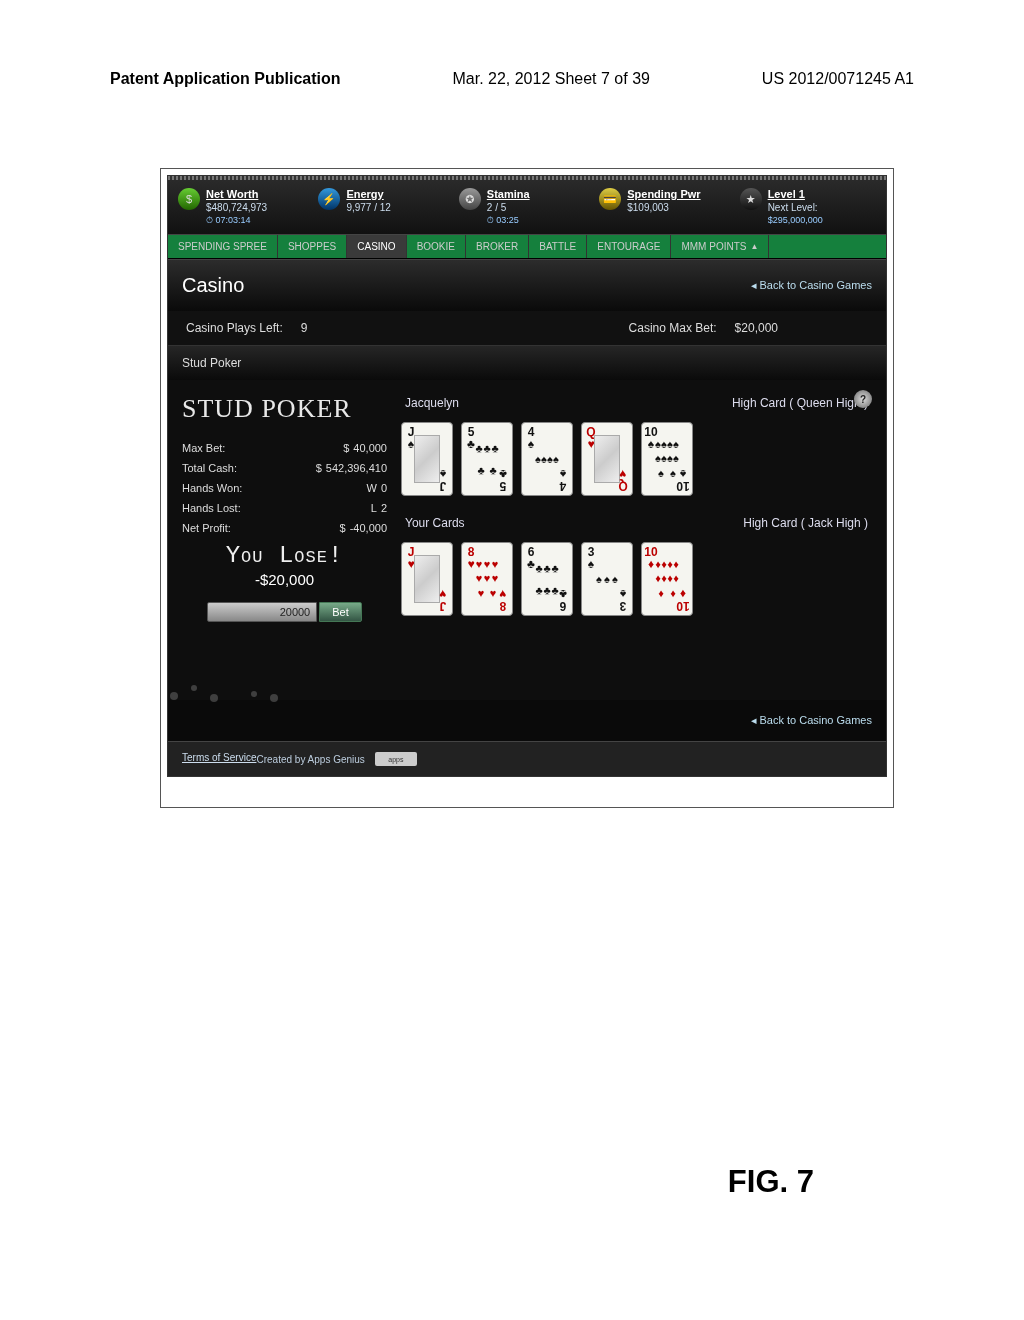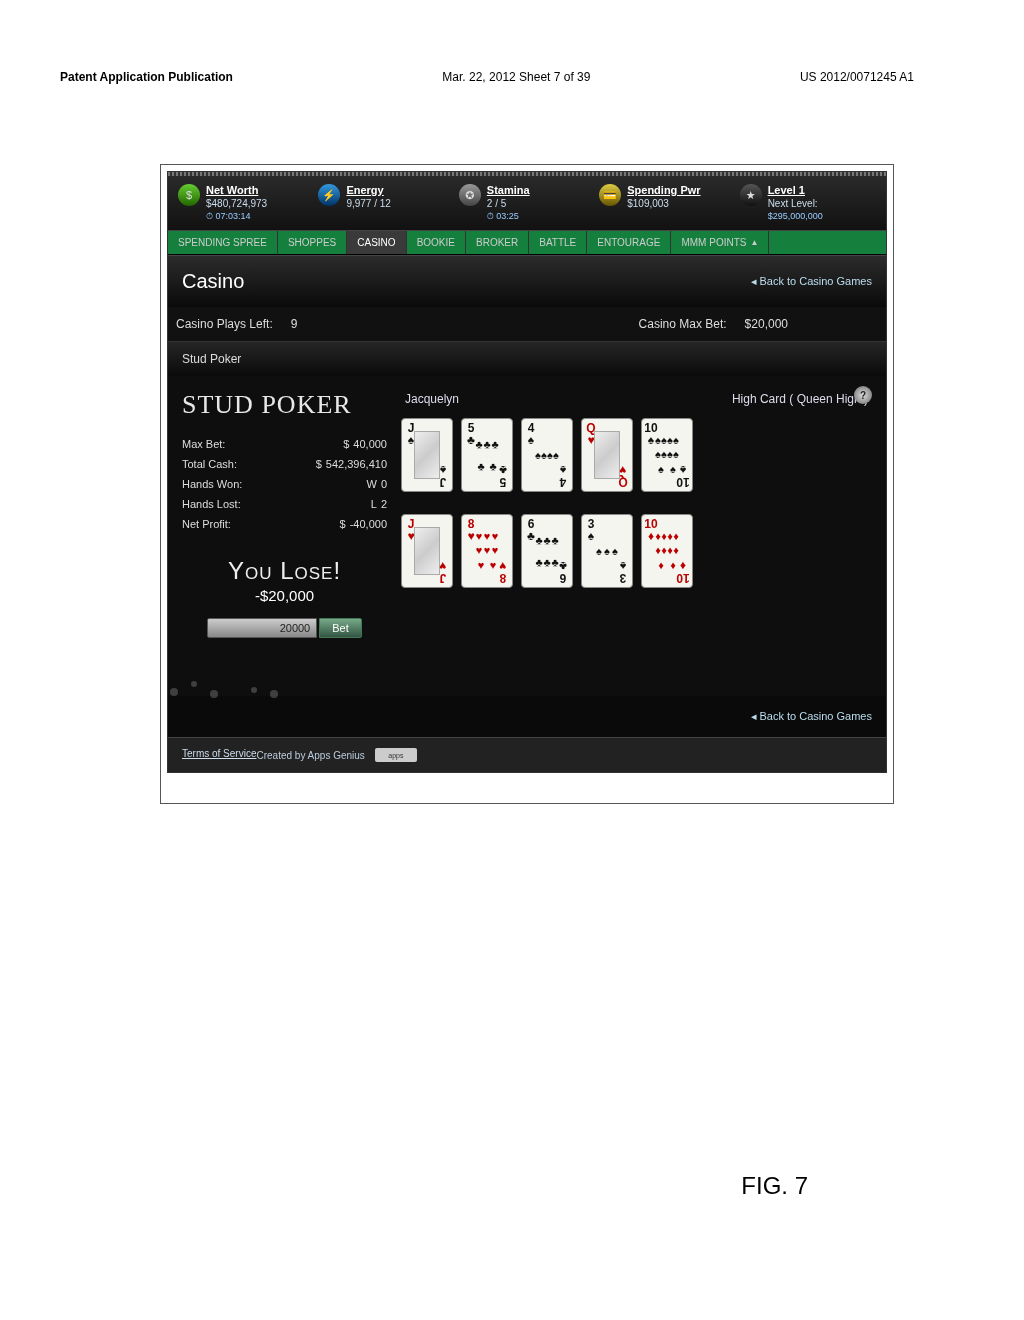--- a/index.html
+++ b/index.html
@@ -1,17 +1,17 @@
 <!DOCTYPE html>
 <html><head>
 <meta charset="utf-8">
 <style>
   * { margin: 0; padding: 0; box-sizing: border-box; }
   body { font-family: Arial, sans-serif; background: #fff; width: 1024px; height: 1320px; position: relative; }
-  .page-header { display: flex; justify-content: space-between; padding: 70px 110px 20px 60px; font-size: 12px; }
+  .page-header { display: flex; justify-content: space-between; padding: 70px 110px 20px 110px; font-size: 16px; }
   .page-header .left { font-weight: bold; }
   .page-header .mid { font-weight: normal; }
   .page-header .right { font-weight: normal; }
   .frame { margin: 60px 130px 0 160px; border: 1px solid #555; padding: 6px 6px 30px 6px; background: #fff; }
   .screenshot { background: #1a1a1a; color: #ddd; font-size: 11px; border: 1px solid #333; }
   .top-border { height: 4px; background: repeating-linear-gradient(90deg,#777,#777 2px,#333 2px,#333 4px); }
   .statbar { display: flex; gap: 4px; padding: 8px 10px; background: linear-gradient(#2a2a2a,#111); }
   .stat { flex: 1; display: flex; gap: 6px; align-items: flex-start; }
   .stat .icon-circle { width: 22px; height: 22px; border-radius: 50%; display: flex; align-items: center; justify-content: center; flex-shrink: 0; }
   .ic-green{background:linear-gradient(#6c3,#260);} .ic-blue{background:linear-gradient(#39d,#036);} .ic-gray{background:linear-gradient(#999,#444);} .ic-yellow{background:linear-gradient(#dc4,#650);} .ic-dark{background:linear-gradient(#555,#111);}
@@ -21,51 +21,51 @@
   .stat .timer{color:#9cf;font-size:9px;}
   .navtabs{display:flex;background:#15803d;border-top:1px solid #444;border-bottom:1px solid #000;}
   .navtabs .tab{padding:6px 10px;font-size:10px;color:#ccc;border-right:1px solid #333;cursor:pointer;text-transform:uppercase;}
   .navtabs .tab.active{background:#3a3a3a;color:#fff;}
   .navtabs .tab.pts{display:flex;align-items:center;gap:4px;}
   .newsfeed-row{display:flex;justify-content:flex-end;padding:6px 10px;background:linear-gradient(#222,#050505);}
   .newsfeed-btn{background:linear-gradient(#3a3,#060);color:#fff;padding:3px 10px;border-radius:2px;font-size:10px;display:flex;align-items:center;gap:4px;border:1px solid #070;}
   .section-header{display:flex;justify-content:space-between;align-items:center;padding:14px 14px;background:linear-gradient(#2c2c2c,#0a0a0a);border-top:1px solid #444;}
   .section-header .title{font-size:20px;color:#fff;}
   .backlink{color:#bde;font-size:11px;}
-  .info-row{display:flex;gap:35px;padding:10px 8px;background:#111;color:#ddd;font-size:12px;}
+  .info-row{display:flex;gap:35px;padding:10px 18px;background:#111;color:#ddd;font-size:12px;}
   .info-row .pair{display:flex;gap:18px;}
   .sub-header{padding:10px 14px;background:linear-gradient(#262626,#0a0a0a);color:#ddd;font-size:12px;border-top:1px solid #333;}
   .game-body{display:flex;gap:14px;padding:14px;background:#0e0e0e;position:relative;min-height:320px;}
   .game-left{width:205px;display:flex;flex-direction:column;}
   .game-title{font-family:'Times New Roman',serif;font-size:26px;color:#e8e8e8;letter-spacing:1px;text-transform:uppercase;margin-bottom:14px;font-variant:small-caps;}
   .stat-line{display:flex;justify-content:space-between;font-size:11px;color:#ddd;padding:4px 0;}
   .stat-line .k{width:80px;}
   .stat-line .v{display:flex;gap:4px;align-items:center;}
-  .result{font-family:Liberation Sans, sans-serif;font-size:24px;color:#eee;text-align:center;margin-top:23px;font-variant:small-caps;letter-spacing:1px;}
+  .result{font-family:Liberation Mono, monospace;font-size:24px;color:#eee;text-align:center;margin-top:4px;font-variant:small-caps;letter-spacing:1px;}
   .result-amt{text-align:center;color:#fff;font-size:15px;margin-top:2px;}
   .bet-row{display:flex;margin-top:14px;gap:2px;justify-content:center;}
   .bet-input{width:110px;background:linear-gradient(#ccc,#888);border:1px solid #555;color:#222;text-align:right;padding:3px 6px;font-size:11px;border-radius:2px 0 0 2px;}
   .bet-btn{background:linear-gradient(#7a8,#354);color:#fff;border:1px solid #475;padding:3px 12px;font-size:11px;border-radius:0 2px 2px 0;cursor:pointer;}
   .game-right{flex:1;display:flex;flex-direction:column;gap:6px;}
   .help-icon{position:absolute;top:10px;right:14px;width:18px;height:18px;border-radius:50%;background:radial-gradient(#ddd,#666);display:flex;align-items:center;justify-content:center;color:#222;font-size:10px;font-weight:bold;}
   .hand-label{display:flex;justify-content:space-between;font-size:12px;color:#dde;padding:2px 4px;}
   .card-row{display:flex;gap:8px;padding:4px 0 12px 0;}
   .card{width:52px;height:74px;background:#f5f5f0;border-radius:4px;border:1px solid #888;position:relative;color:#111;display:flex;flex-direction:column;justify-content:space-between;padding:3px;} 
   .card .corner{font-size:12px;font-weight:bold;line-height:1;display:flex;flex-direction:column;align-items:center;width:12px;}
   .card .corner.br{transform:rotate(180deg);align-self:flex-end;}
   .card .pips{position:absolute;top:14px;left:13px;right:13px;bottom:14px;display:flex;flex-wrap:wrap;align-content:space-around;justify-content:space-around;font-size:11px;line-height:1;}
   .card .face{position:absolute;top:12px;left:12px;right:12px;bottom:12px;border:1px solid #aaa;background:linear-gradient(135deg,#eee,#ccc,#eee);}
   .red{color:#b00;}
   .footer-row{display:flex;justify-content:flex-end;padding:14px;background:#0a0a0a;color:#cde;font-size:11px;}
   .bottom-bar{display:flex;justify-content:flex-start;padding:10px 14px;background:#222;font-size:10px;border-top:1px solid #444;}
   .bottom-bar .tos{color:#cde;text-decoration:underline;}
   .bottom-bar .credit{color:#bcd;display:flex;align-items:center;gap:10px;}
   .logo-chip{width:42px;height:14px;background:#ccc;color:#333;font-size:7px;display:flex;align-items:center;justify-content:center;border-radius:2px;}
   .deco { position:absolute; bottom:-4px; left:-4px; width:130px; height:36px; pointer-events:none; opacity:.4; }
-  .fig-caption{position:absolute;bottom:120px;right:216px;font-size:24px;font-weight:normal;}
+  .fig-caption{position:absolute;bottom:120px;right:210px;font-size:31px;font-weight:bold;}
 </style>
 </head>
 <body>
 
 <div class="page-header">
   <span class="left">Patent Application Publication</span>
   <span class="mid">Mar. 22, 2012  Sheet 7 of 39</span>
   <span class="right">US 2012/0071245 A1</span>
 </div>
 
@@ -281,20 +281,24 @@
                 <span>♠</span>
                 <span>♠</span>
               </span>
               <span class="corner br">
                 <span>10</span>
                 <span>♠</span>
               </span>
             </div>
           </div>
 
+      <div class="hand-label">
+        <span>Your Cards</span>
+        <span>High Card ( Jack High )</span>
+      </div>
       <div class="card-row" id="you-cards">
             <div class="card red">
               <span class="corner">
                 <span>J</span>
                 <span>♥</span>
               </span>
               <span class="face"></span>
               <span class="corner br">
                 <span>J</span>
                 <span>♥</span>

